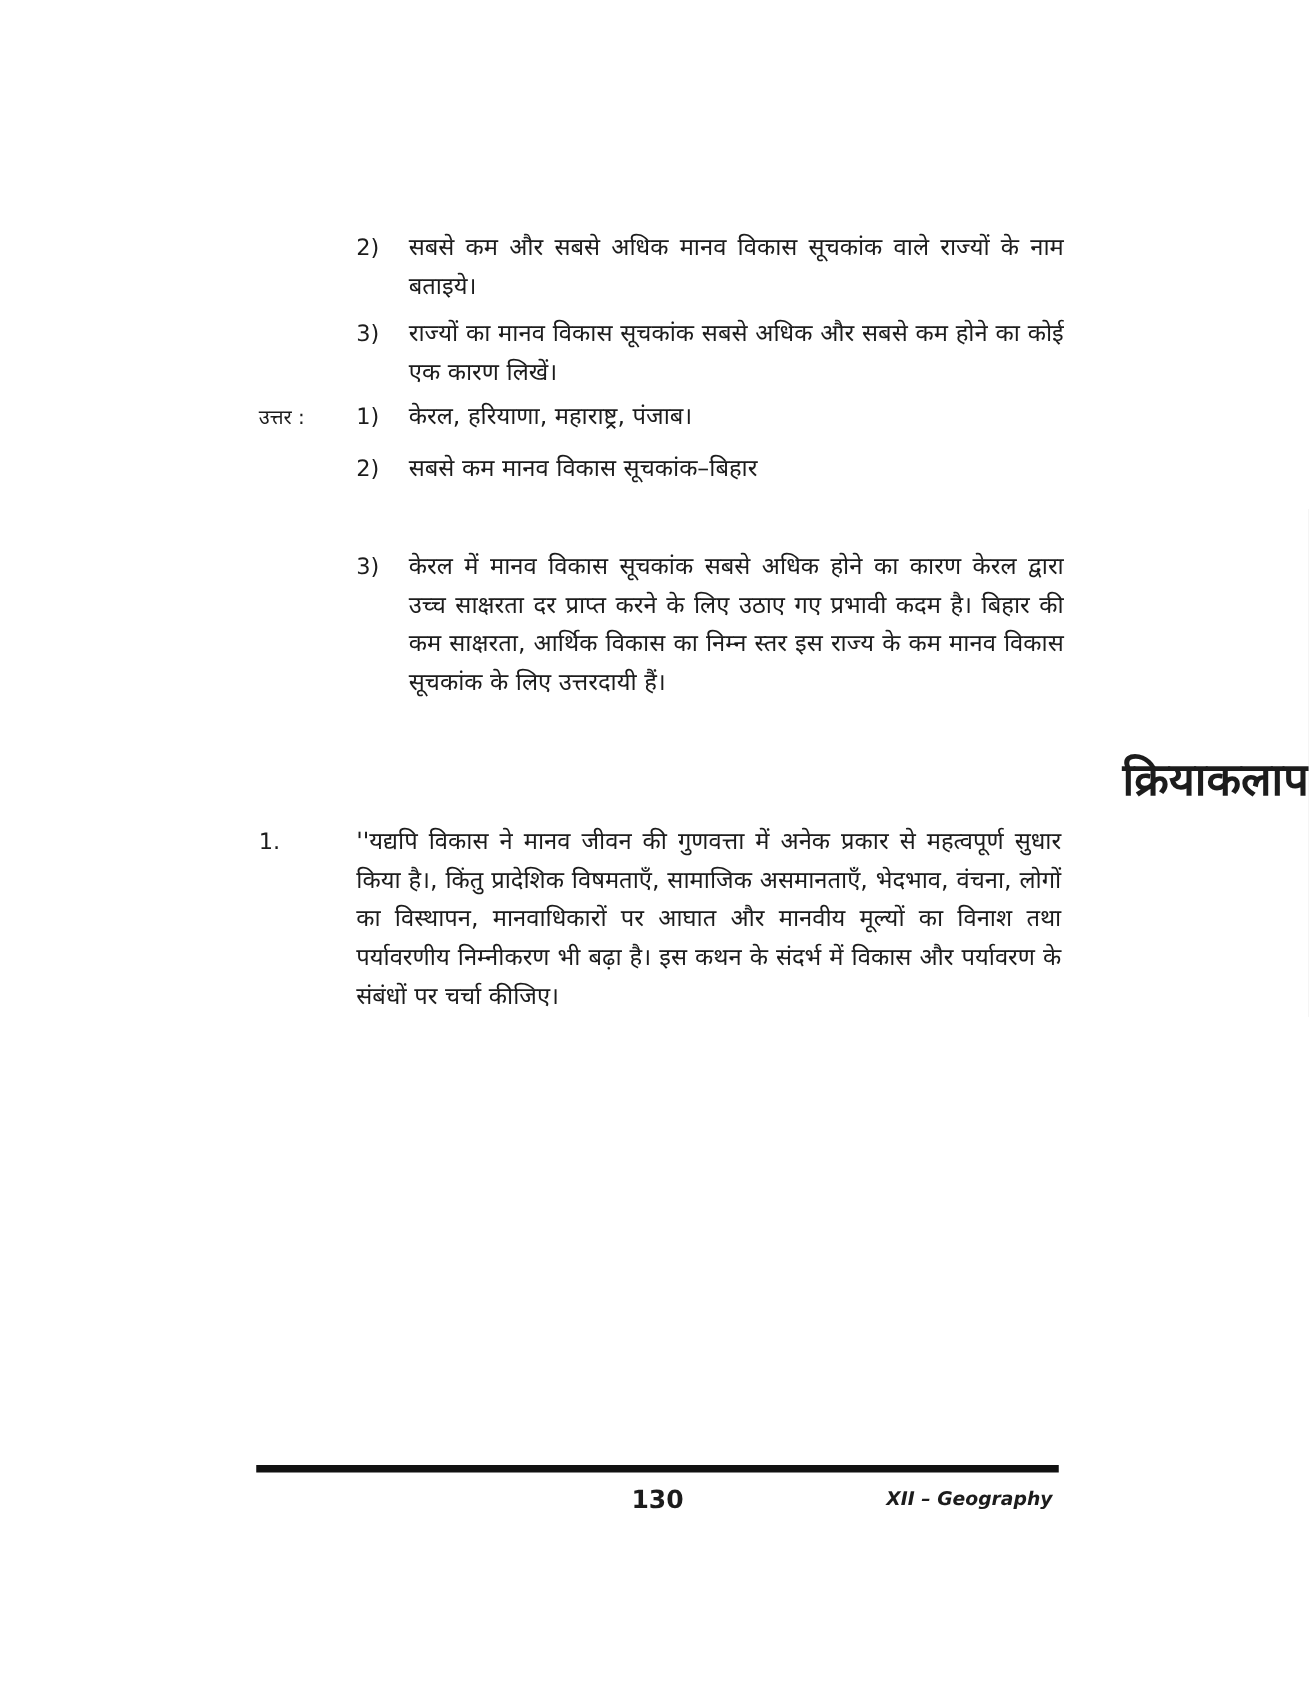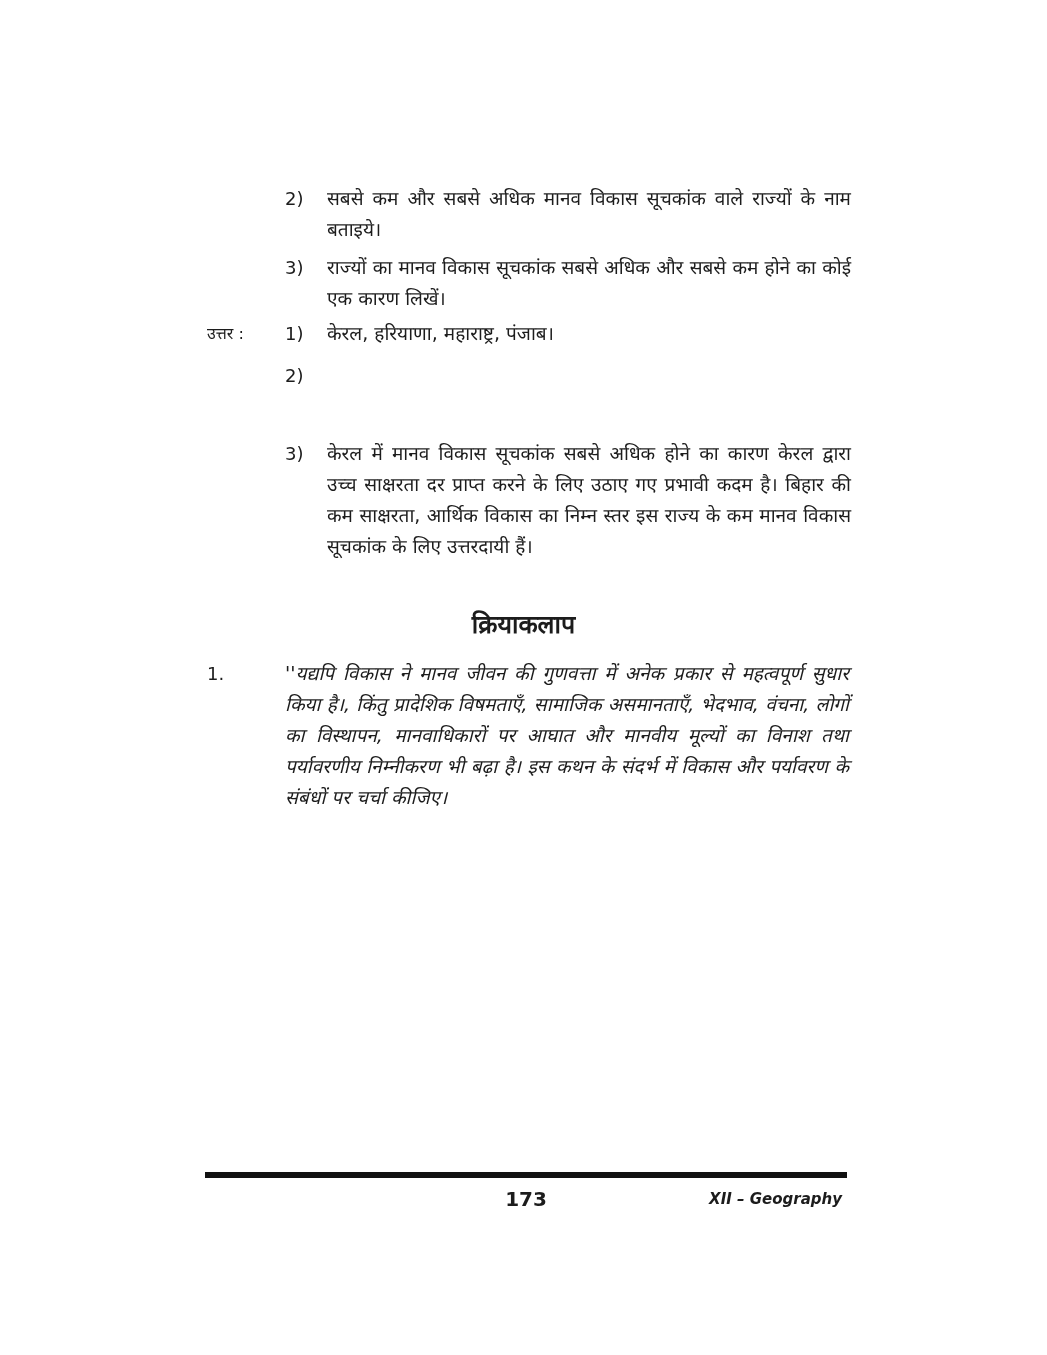--- a/index.html
+++ b/index.html
@@ -39,31 +39,30 @@
     left: 207px;
     top: 318px;
     font-size: 16px;
     line-height: 31px;
   }
   .activity-heading {
     position: absolute;
     left: 0;
     top: 608px;
     width: 1047px;
-    text-align: center;
-    font-size: 25px;
+    text-align: right;
+    font-size: 36px;
     font-weight: bold;
     line-height: 34px;
   }
   .activity-row .num {
     flex: 0 0 78px;
   }
   .activity-row .txt {
     width: 564px;
-    font-style: italic;
   }
   .footer-rule {
     position: absolute;
     left: 205px;
     top: 1172px;
     width: 642px;
     height: 6px;
     background: #111111;
   }
   .footer-page-number {
@@ -104,32 +103,33 @@
   <div class="answer-label">उत्तर :</div>
 
   <div class="row" style="left:285px; top:318px;">
     <div class="num">1)</div>
     <div class="txt">केरल, हरियाणा, महाराष्ट्र, पंजाब।</div>
   </div>
 
   <div class="row" style="left:285px; top:360px;">
     <div class="num">2)</div>
     <div class="txt">
+      <p>सबसे कम मानव विकास सूचकांक–बिहार</p>
     </div>
   </div>
 
   <div class="row" style="left:285px; top:438px;">
     <div class="num">3)</div>
     <div class="txt">केरल में मानव विकास सूचकांक सबसे अधिक होने का कारण केरल द्वारा उच्च साक्षरता दर प्राप्त करने के लिए उठाए गए प्रभावी कदम है। बिहार की कम साक्षरता, आर्थिक विकास का निम्न स्तर इस राज्य के कम मानव विकास सूचकांक के लिए उत्तरदायी हैं।</div>
   </div>
 
   <div class="activity-heading">क्रियाकलाप</div>
 
   <div class="row activity-row" style="left:207px; top:658px;">
     <div class="num">1.</div>
     <div class="txt">''यद्यपि विकास ने मानव जीवन की गुणवत्ता में अनेक प्रकार से महत्वपूर्ण सुधार किया है।, किंतु प्रादेशिक विषमताएँ, सामाजिक असमानताएँ, भेदभाव, वंचना, लोगों का विस्थापन, मानवाधिकारों पर आघात और मानवीय मूल्यों का विनाश तथा पर्यावरणीय निम्नीकरण भी बढ़ा है। इस कथन के संदर्भ में विकास और पर्यावरण के संबंधों पर चर्चा कीजिए।</div>
   </div>
 
   <div class="footer-rule"></div>
-  <div class="footer-page-number">173</div>
+  <div class="footer-page-number">130</div>
   <div class="footer-book-label">XII – Geography</div>
 
 </div>
 
 </body></html>

